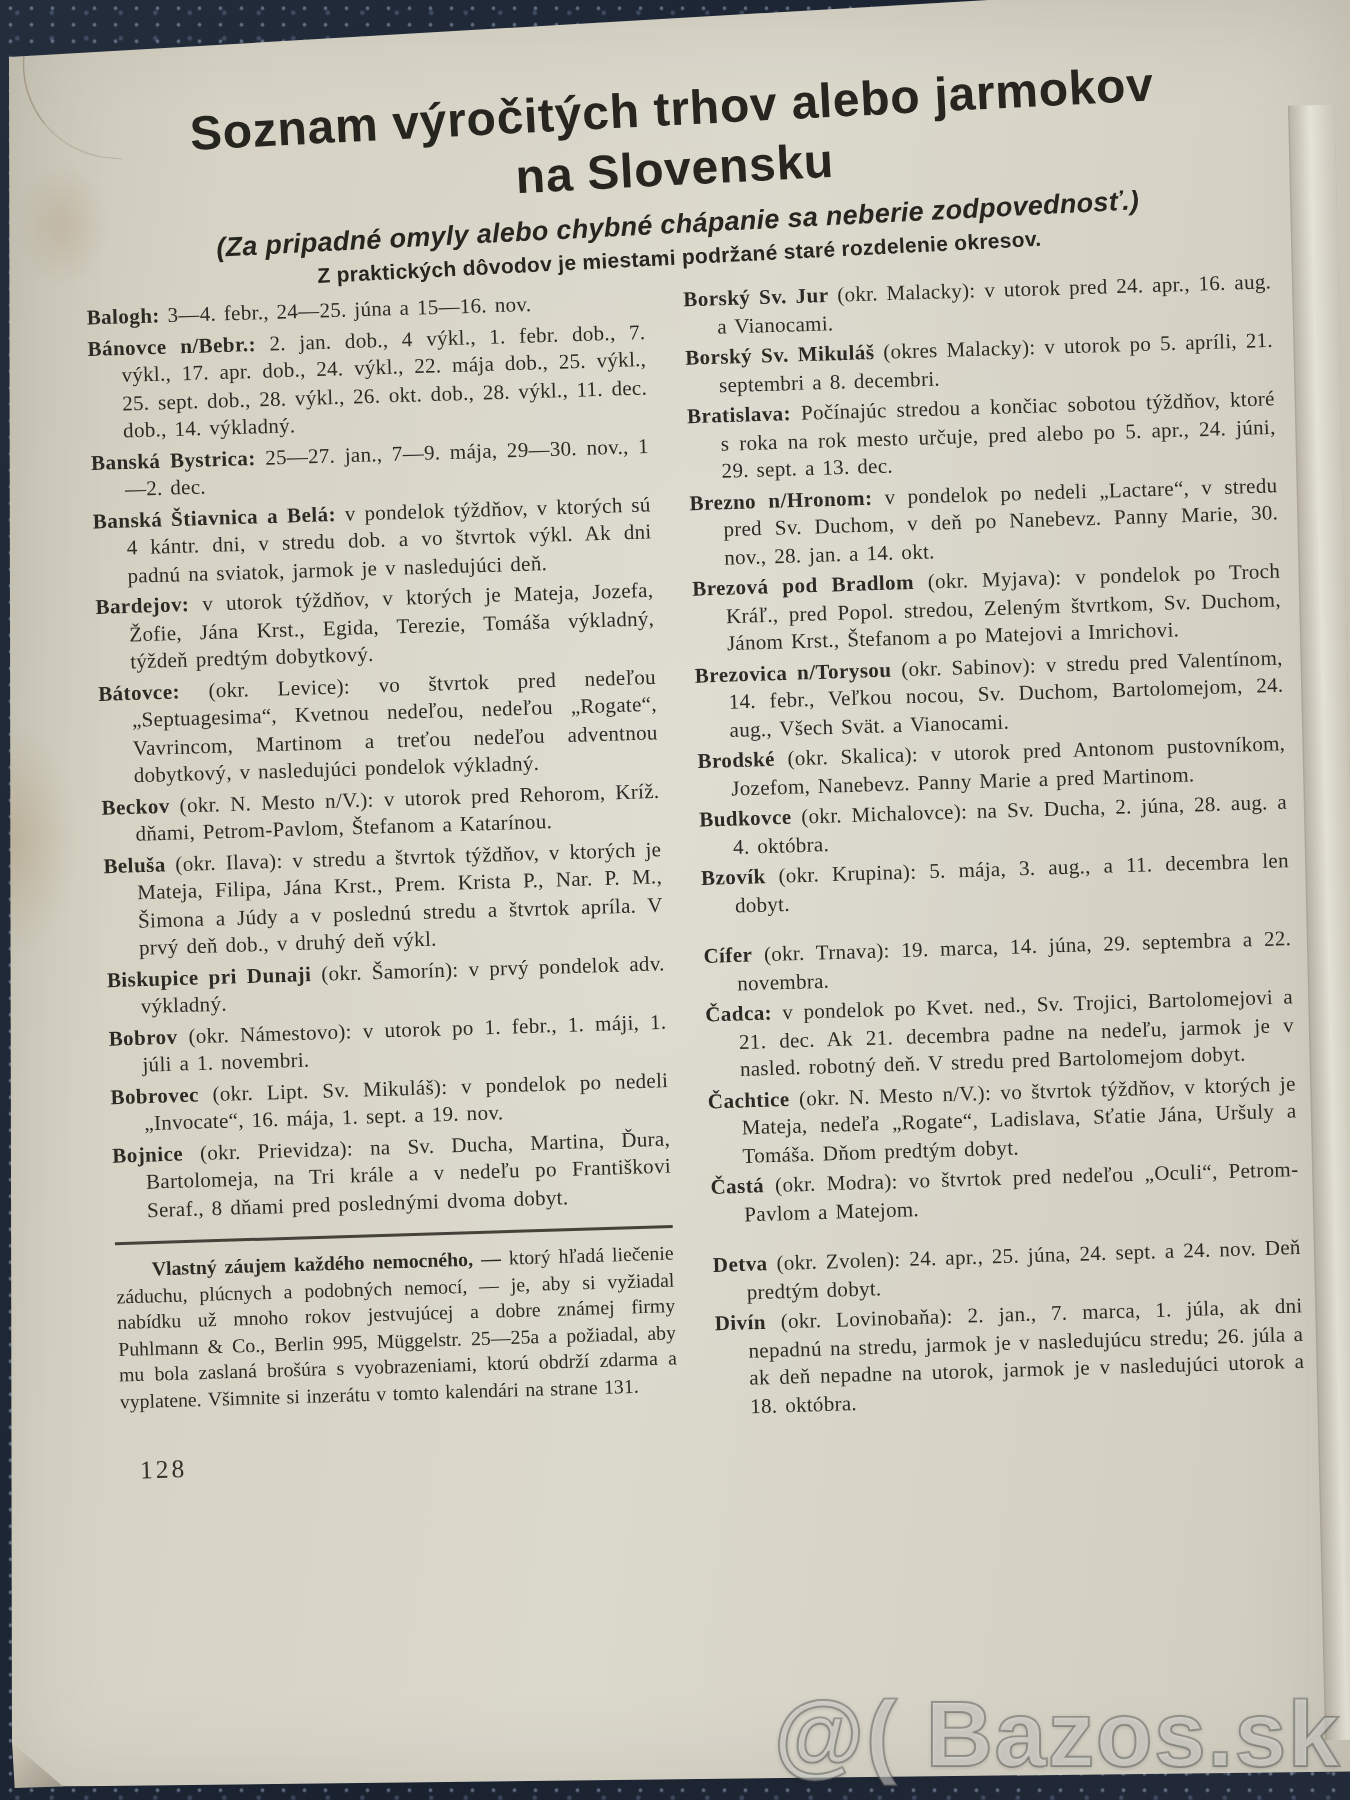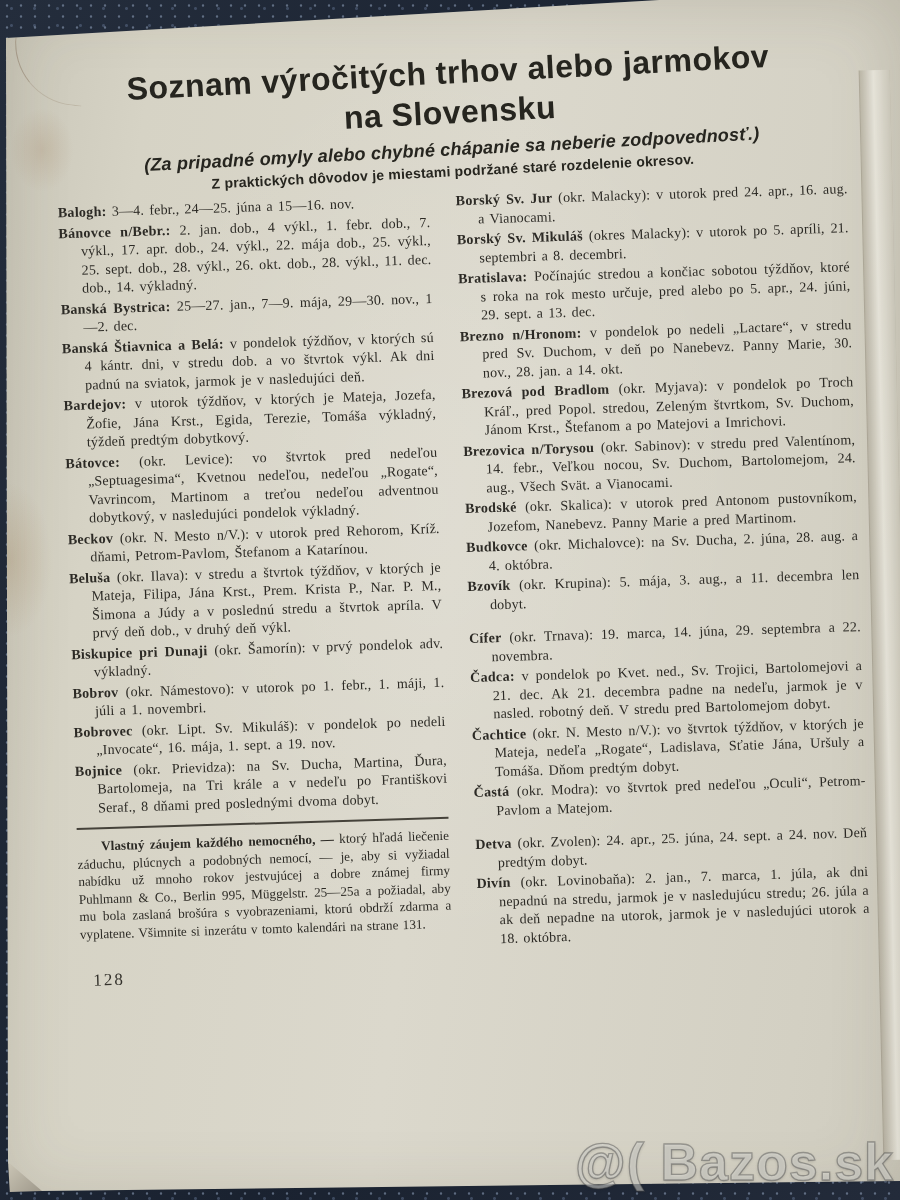--- a/index.html
+++ b/index.html
@@ -57,21 +57,21 @@
   .entry.gap{margin-top:15px;}
 
   .ad-note{margin-top:10px;border-top:2px solid #45423a;padding-top:8px;
     font-size:13.2px;line-height:17.6px;text-align:justify;word-spacing:1px;}
   .ad-note p{margin:0;text-indent:24px;}
   .ad-note .lead{font-weight:700;}
 
   .pagenum{margin:28px 0 0 12px;font-size:17px;letter-spacing:2px;color:#33312b;}
 
   .watermark{position:absolute;right:6px;bottom:8px;z-index:5;
-    font-family:"Liberation Sans", sans-serif;font-size:52px;font-weight:700;letter-spacing:1px;
+    font-family:"Liberation Sans", sans-serif;font-size:62px;font-weight:700;letter-spacing:1px;
     color:rgba(232,232,226,0.50);
     -webkit-text-stroke:1.3px rgba(75,75,75,0.45);
     text-shadow:0 1px 3px rgba(30,30,30,0.25);}
 </style>
 </head>
 <body>
 
 <div class="photo">
   <div class="page">
     <div class="book-edge"></div>

